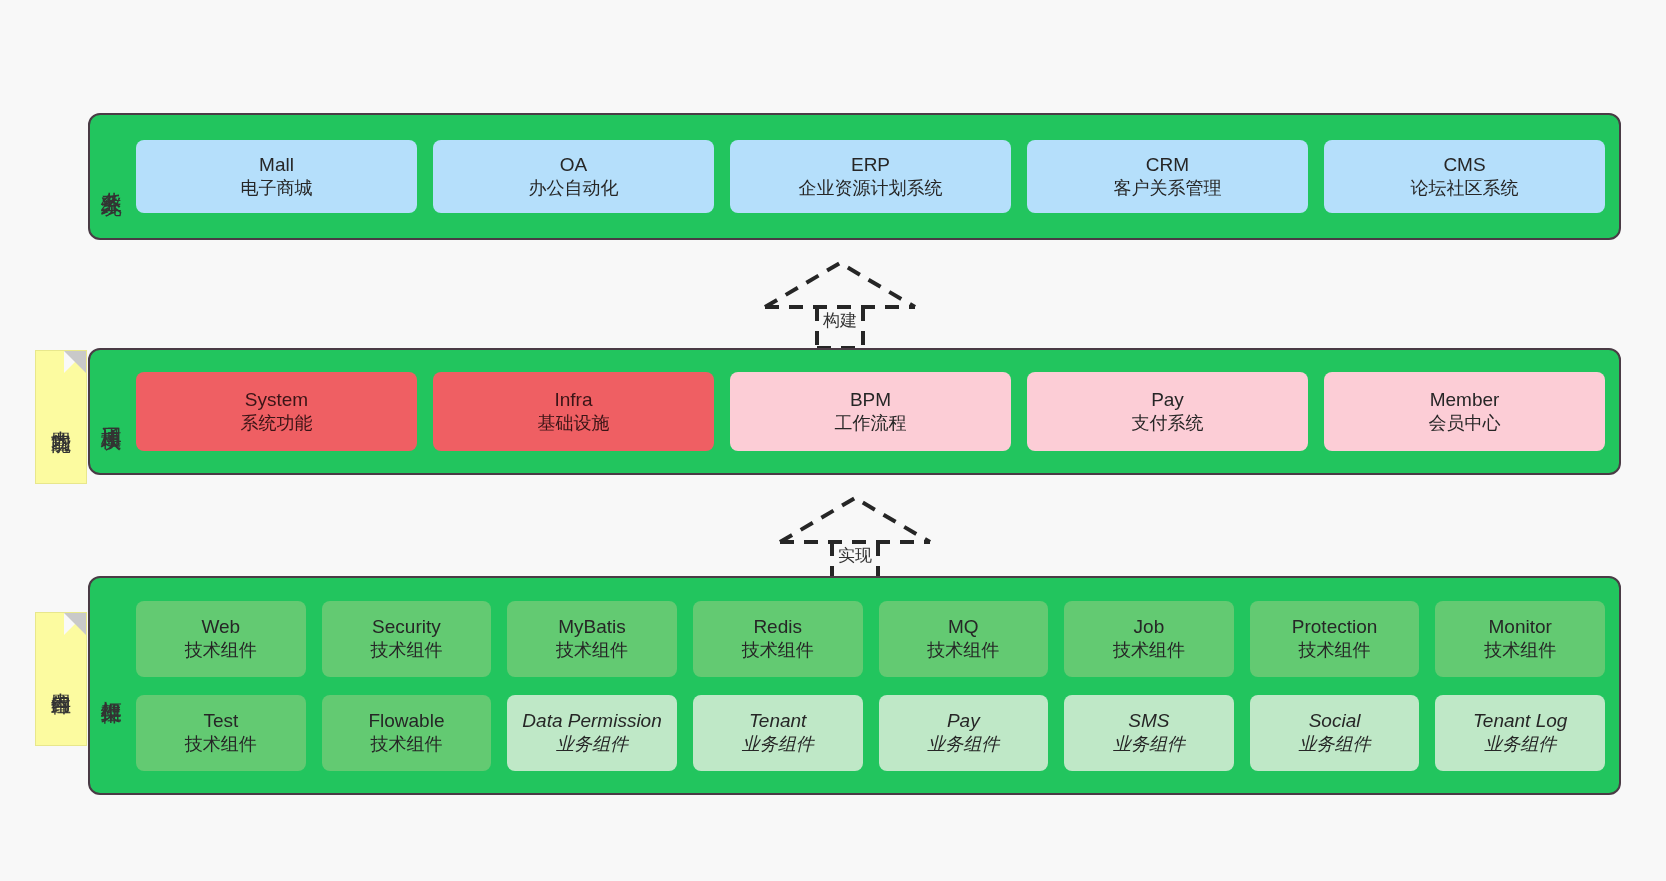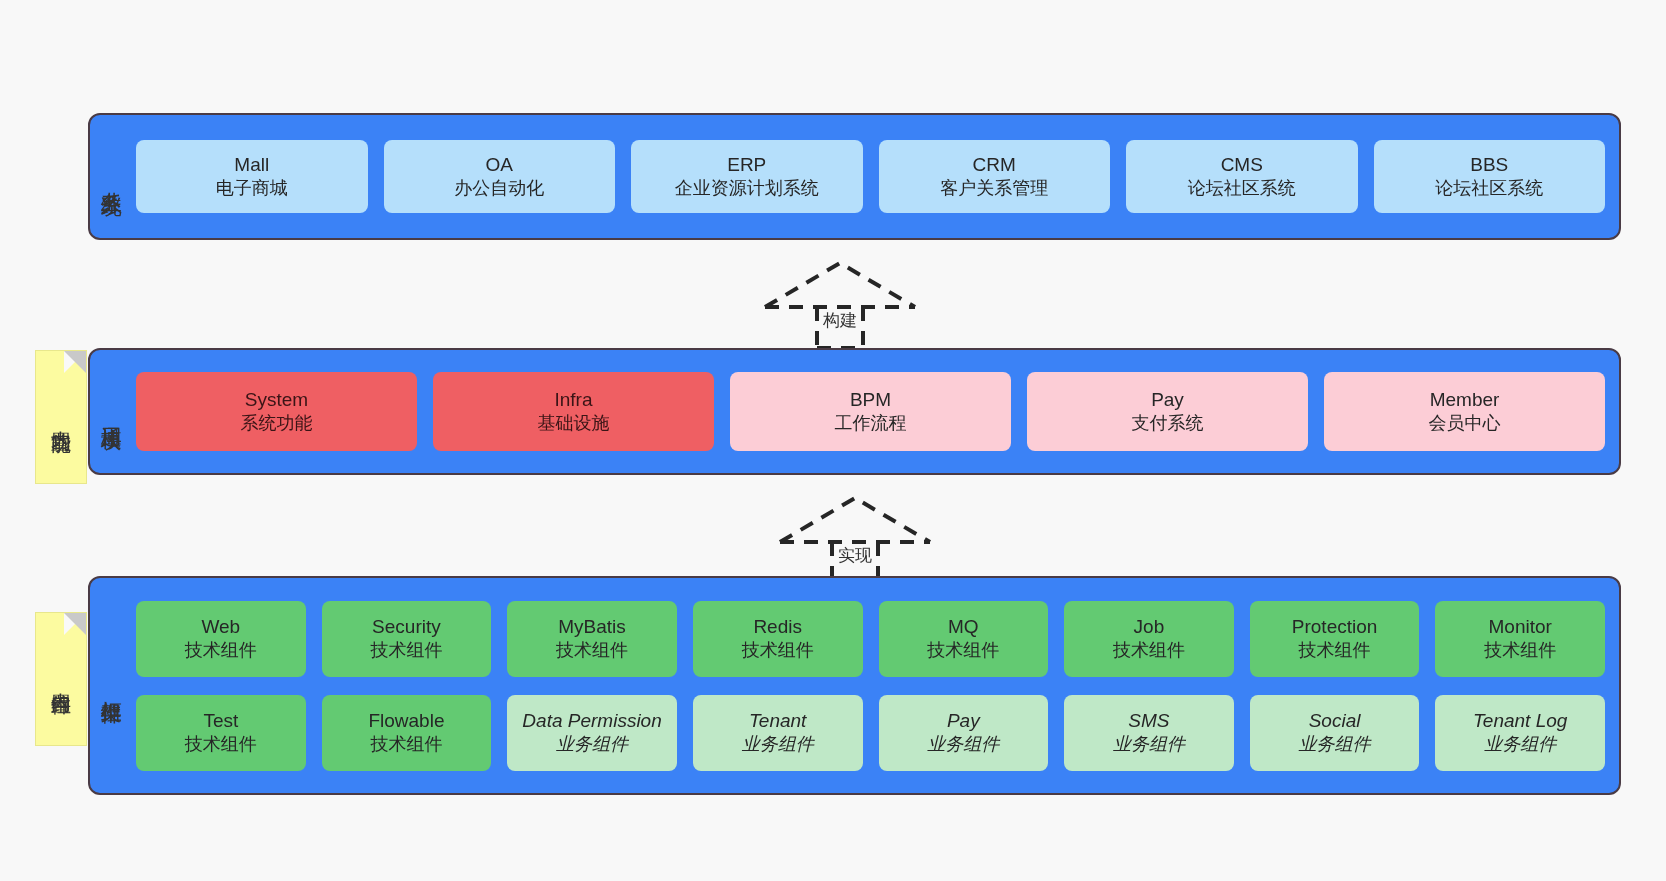--- a/index.html
+++ b/index.html
@@ -10,21 +10,21 @@
     font-family:"Liberation Sans","DejaVu Sans",sans-serif;
     color:#333333;
     overflow:hidden;
     position:relative;
   }
   .canvas{position:absolute;left:0;top:0;width:1666px;height:881px;}
 
   
   .layer{
     position:absolute;
-    background:#3b82f6;
+    background:#22c55e;
     border:2px solid #4a3b45;
     border-radius:12px;
     box-sizing:border-box;
     display:flex;
     align-items:stretch;
   }
   .layer-title{
     flex:0 0 auto;
     width:42px;
     display:flex;
@@ -163,24 +163,20 @@
           <span class="s">企业资源计划系统</span>
         </div>
         <div class="card blue">
           <span class="t">CRM</span>
           <span class="s">客户关系管理</span>
         </div>
         <div class="card blue">
           <span class="t">CMS</span>
           <span class="s">论坛社区系统</span>
         </div>
-        <div class="card blue">
-          <span class="t">BBS</span>
-          <span class="s">论坛社区系统</span>
-        </div>
       </div>
     </div>
   </div>
 
   <div class="connector" id="connector-build">
     <svg width="170" height="95" viewBox="0 0 170 95">
       <polyline points="10,52 85,8 160,52" fill="none" stroke="#262626" stroke-width="4" stroke-dasharray="14,10" stroke-linecap="butt"></polyline>
       <line x1="10" y1="52" x2="160" y2="52" stroke="#262626" stroke-width="4" stroke-dasharray="14,10"></line>
       <line x1="62" y1="52" x2="62" y2="95" stroke="#262626" stroke-width="4" stroke-dasharray="14,10"></line>
       <line x1="108" y1="52" x2="108" y2="95" stroke="#262626" stroke-width="4" stroke-dasharray="14,10"></line>

